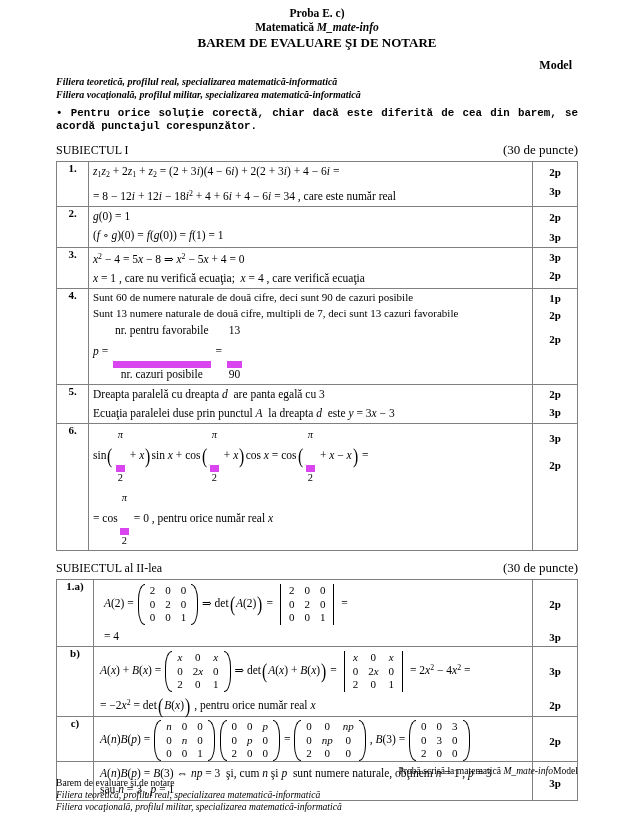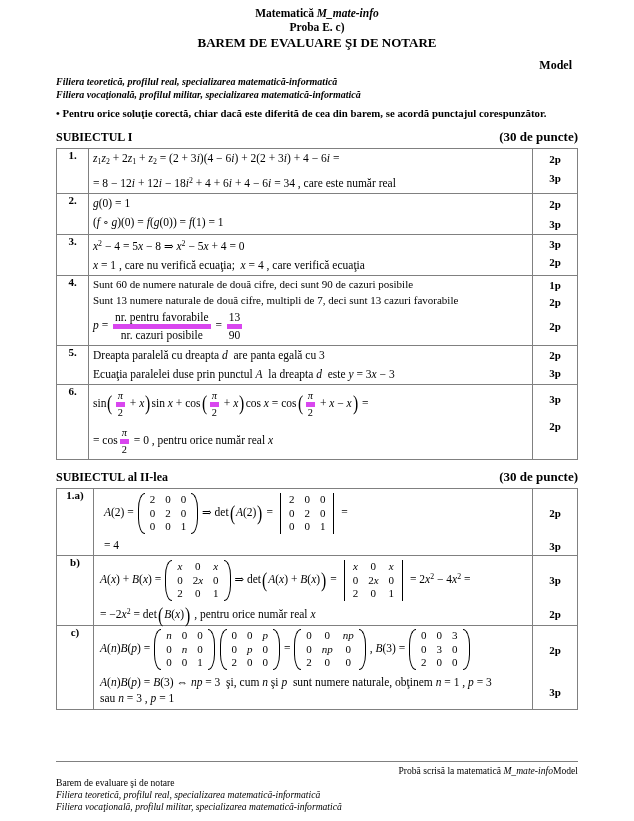--- a/index.html
+++ b/index.html
@@ -57,28 +57,29 @@
   }
   .bullets {
     margin-top: 6px;
     font-weight: bold;
     font-size: 10.8px;
     line-height: 13.2px;
     text-align: justify;
   }
   .bullets p {
     margin: 0;
+    font-family: Liberation Mono, monospace;
   }
 
   
   .subj {
     display: flex;
     justify-content: space-between;
     align-items: center;
-    font-weight: bold;
+    font-weight: normal;
     font-size: 12px;
     margin-top: 9px;
     margin-bottom: 3px;
   }
   .subj .pts {
     font-size: 13px;
   }
 
   
   table.grade {
@@ -143,21 +144,21 @@
 
   
   .frac {
     display: inline-block;
     vertical-align: middle;
     text-align: center;
     line-height: 1.12;
     margin: 0 2px;
   }
   .frac .num { display: block; padding: 0 2px; }
-  .frac .den { display: block; border-top: 5px solid #d946ef; padding: 0 2px; }
+  .frac .den { display: block; border-top: 7px solid #d946ef; padding: 0 2px; margin-top: 24px; }
   .frac.small { font-size: 0.9em; }
 
   
   .mat {
     display: inline-flex;
     align-items: center;
     vertical-align: middle;
     margin: 0 1px;
   }
   .mat .rows {
@@ -218,22 +219,22 @@
     margin-top: 1px;
   }
 </style>
 </head>
 <body>
 
 <div class="page">
 <div class="inner">
 
   <div>
+    <div class="hdr-line">Proba E. c)</div>
     <div class="hdr-line"><span>Matematică </span><span class="hdr-ital">M_mate-info</span></div>
-    <div class="hdr-line">Proba E. c)</div>
     <div class="hdr-line big">BAREM DE EVALUARE ŞI DE NOTARE</div>
     <div class="model-right">Model</div>
     <div class="filiera">Filiera teoretică, profilul real, specializarea matematică-informatică</div>
     <div class="filiera">Filiera vocaţională, profilul militar, specializarea matematică-informatică</div>
     <div class="bullets">
       <p>• Pentru orice soluţie corectă, chiar dacă este diferită de cea din barem, se acordă punctajul corespunzător.</p>
     </div>
   </div>
 
   <div class="subj">

